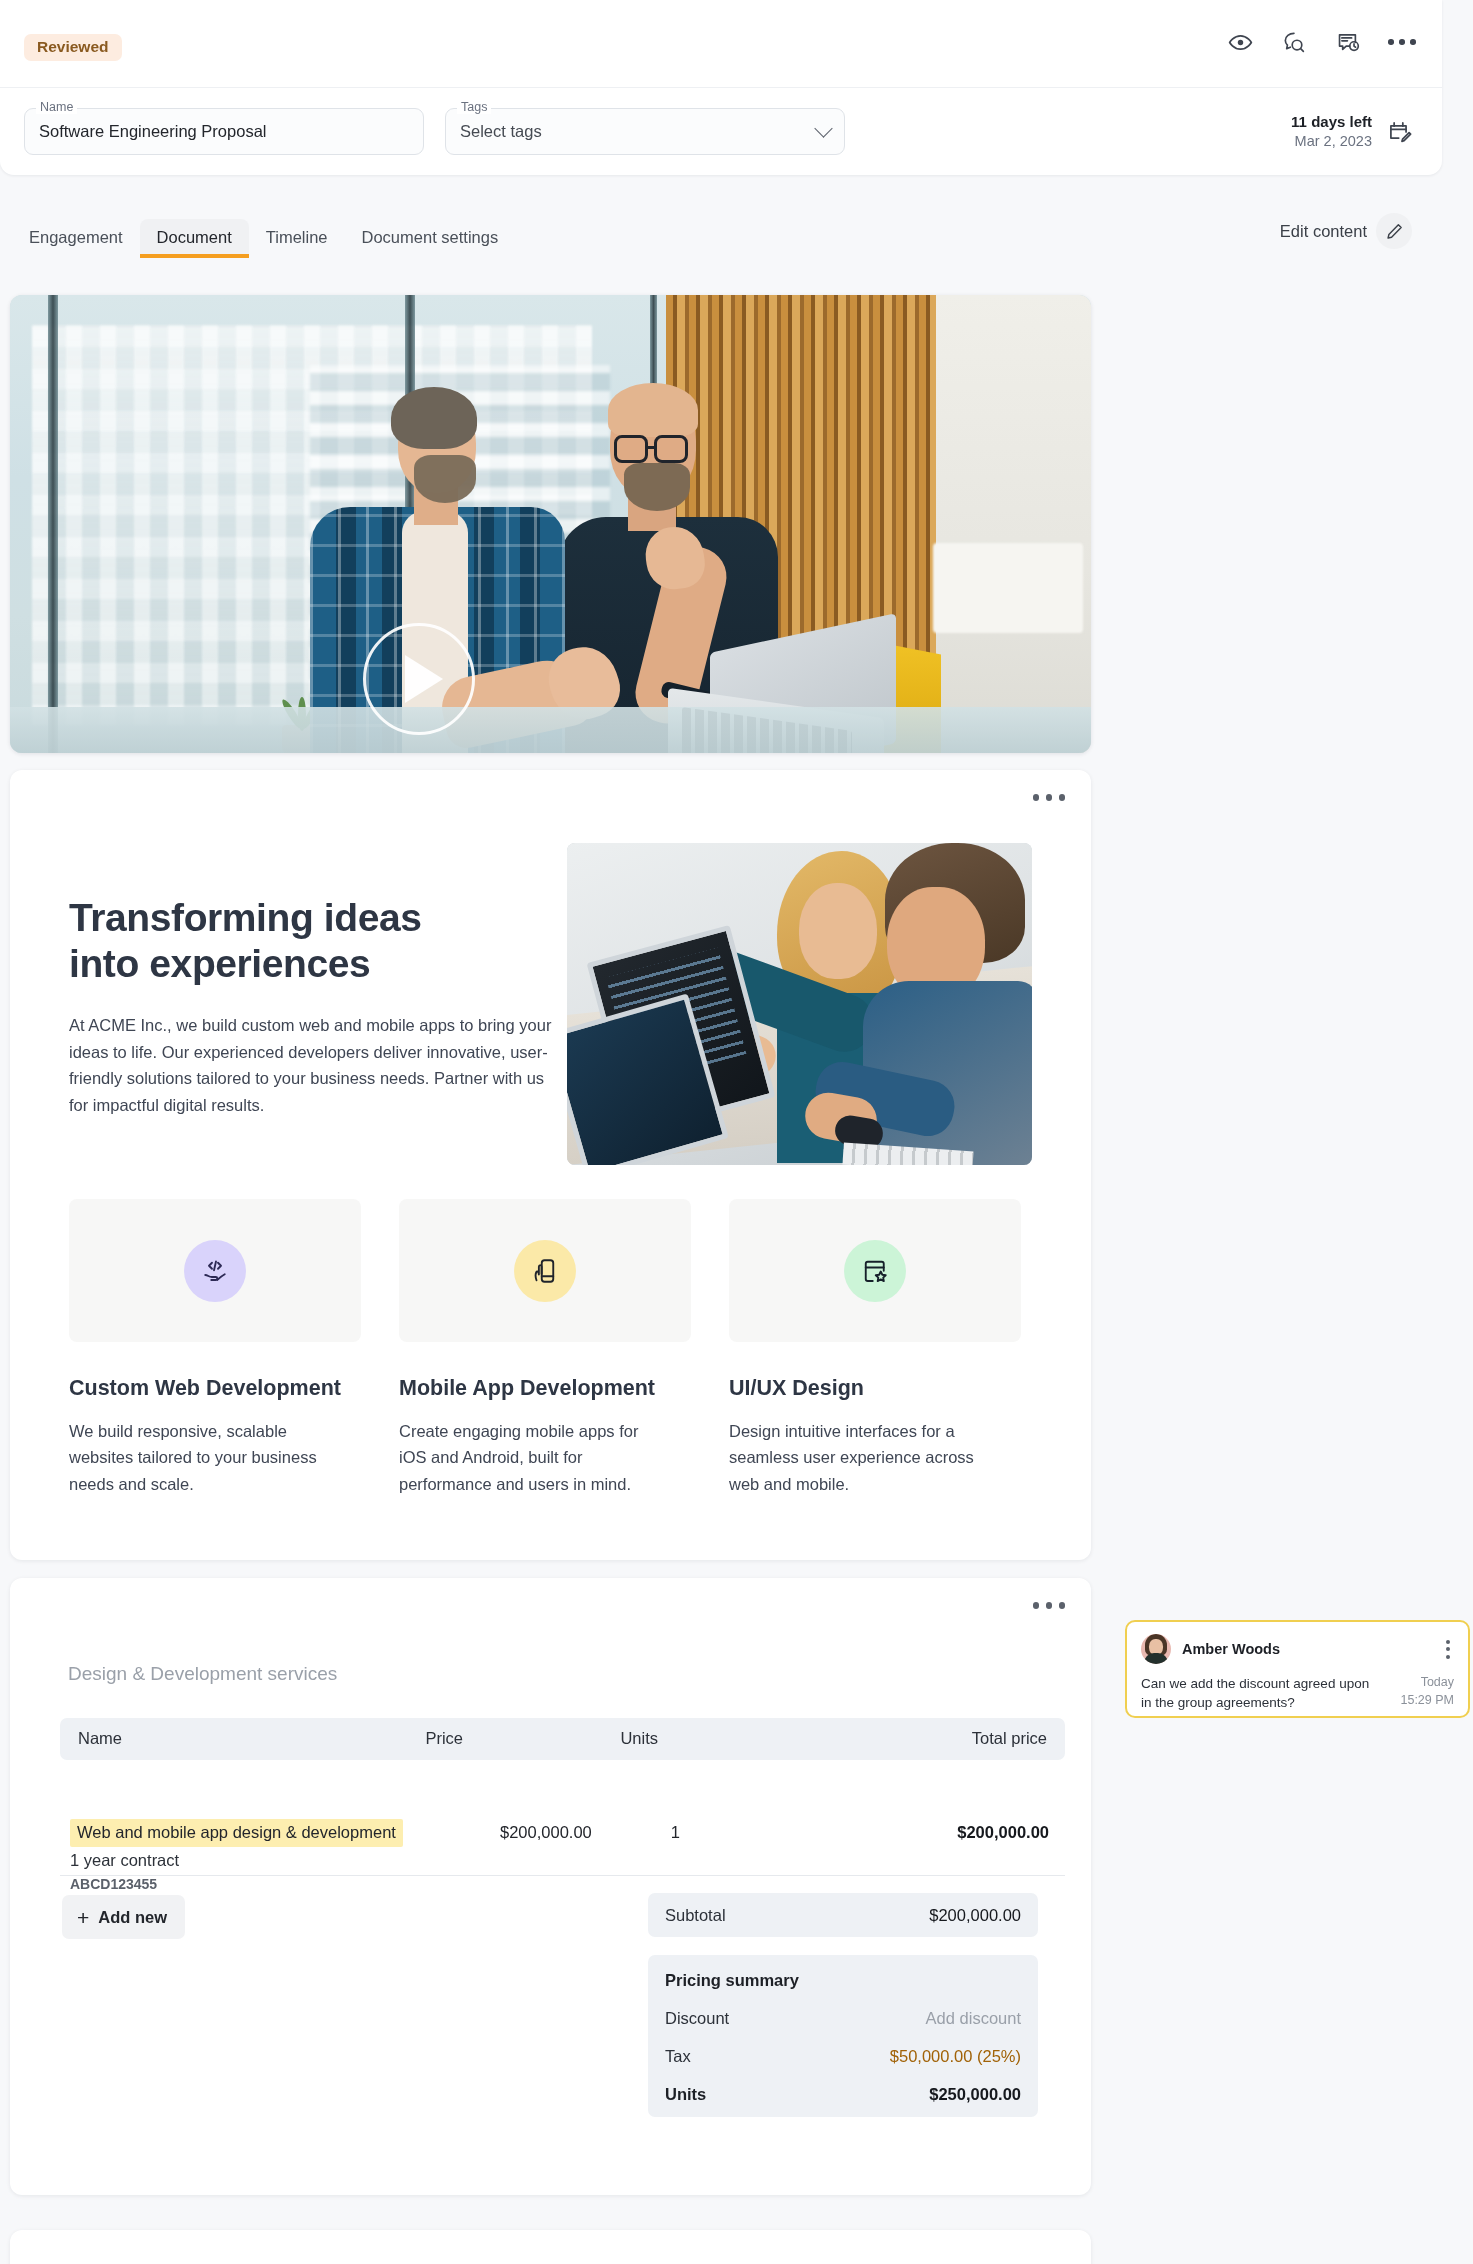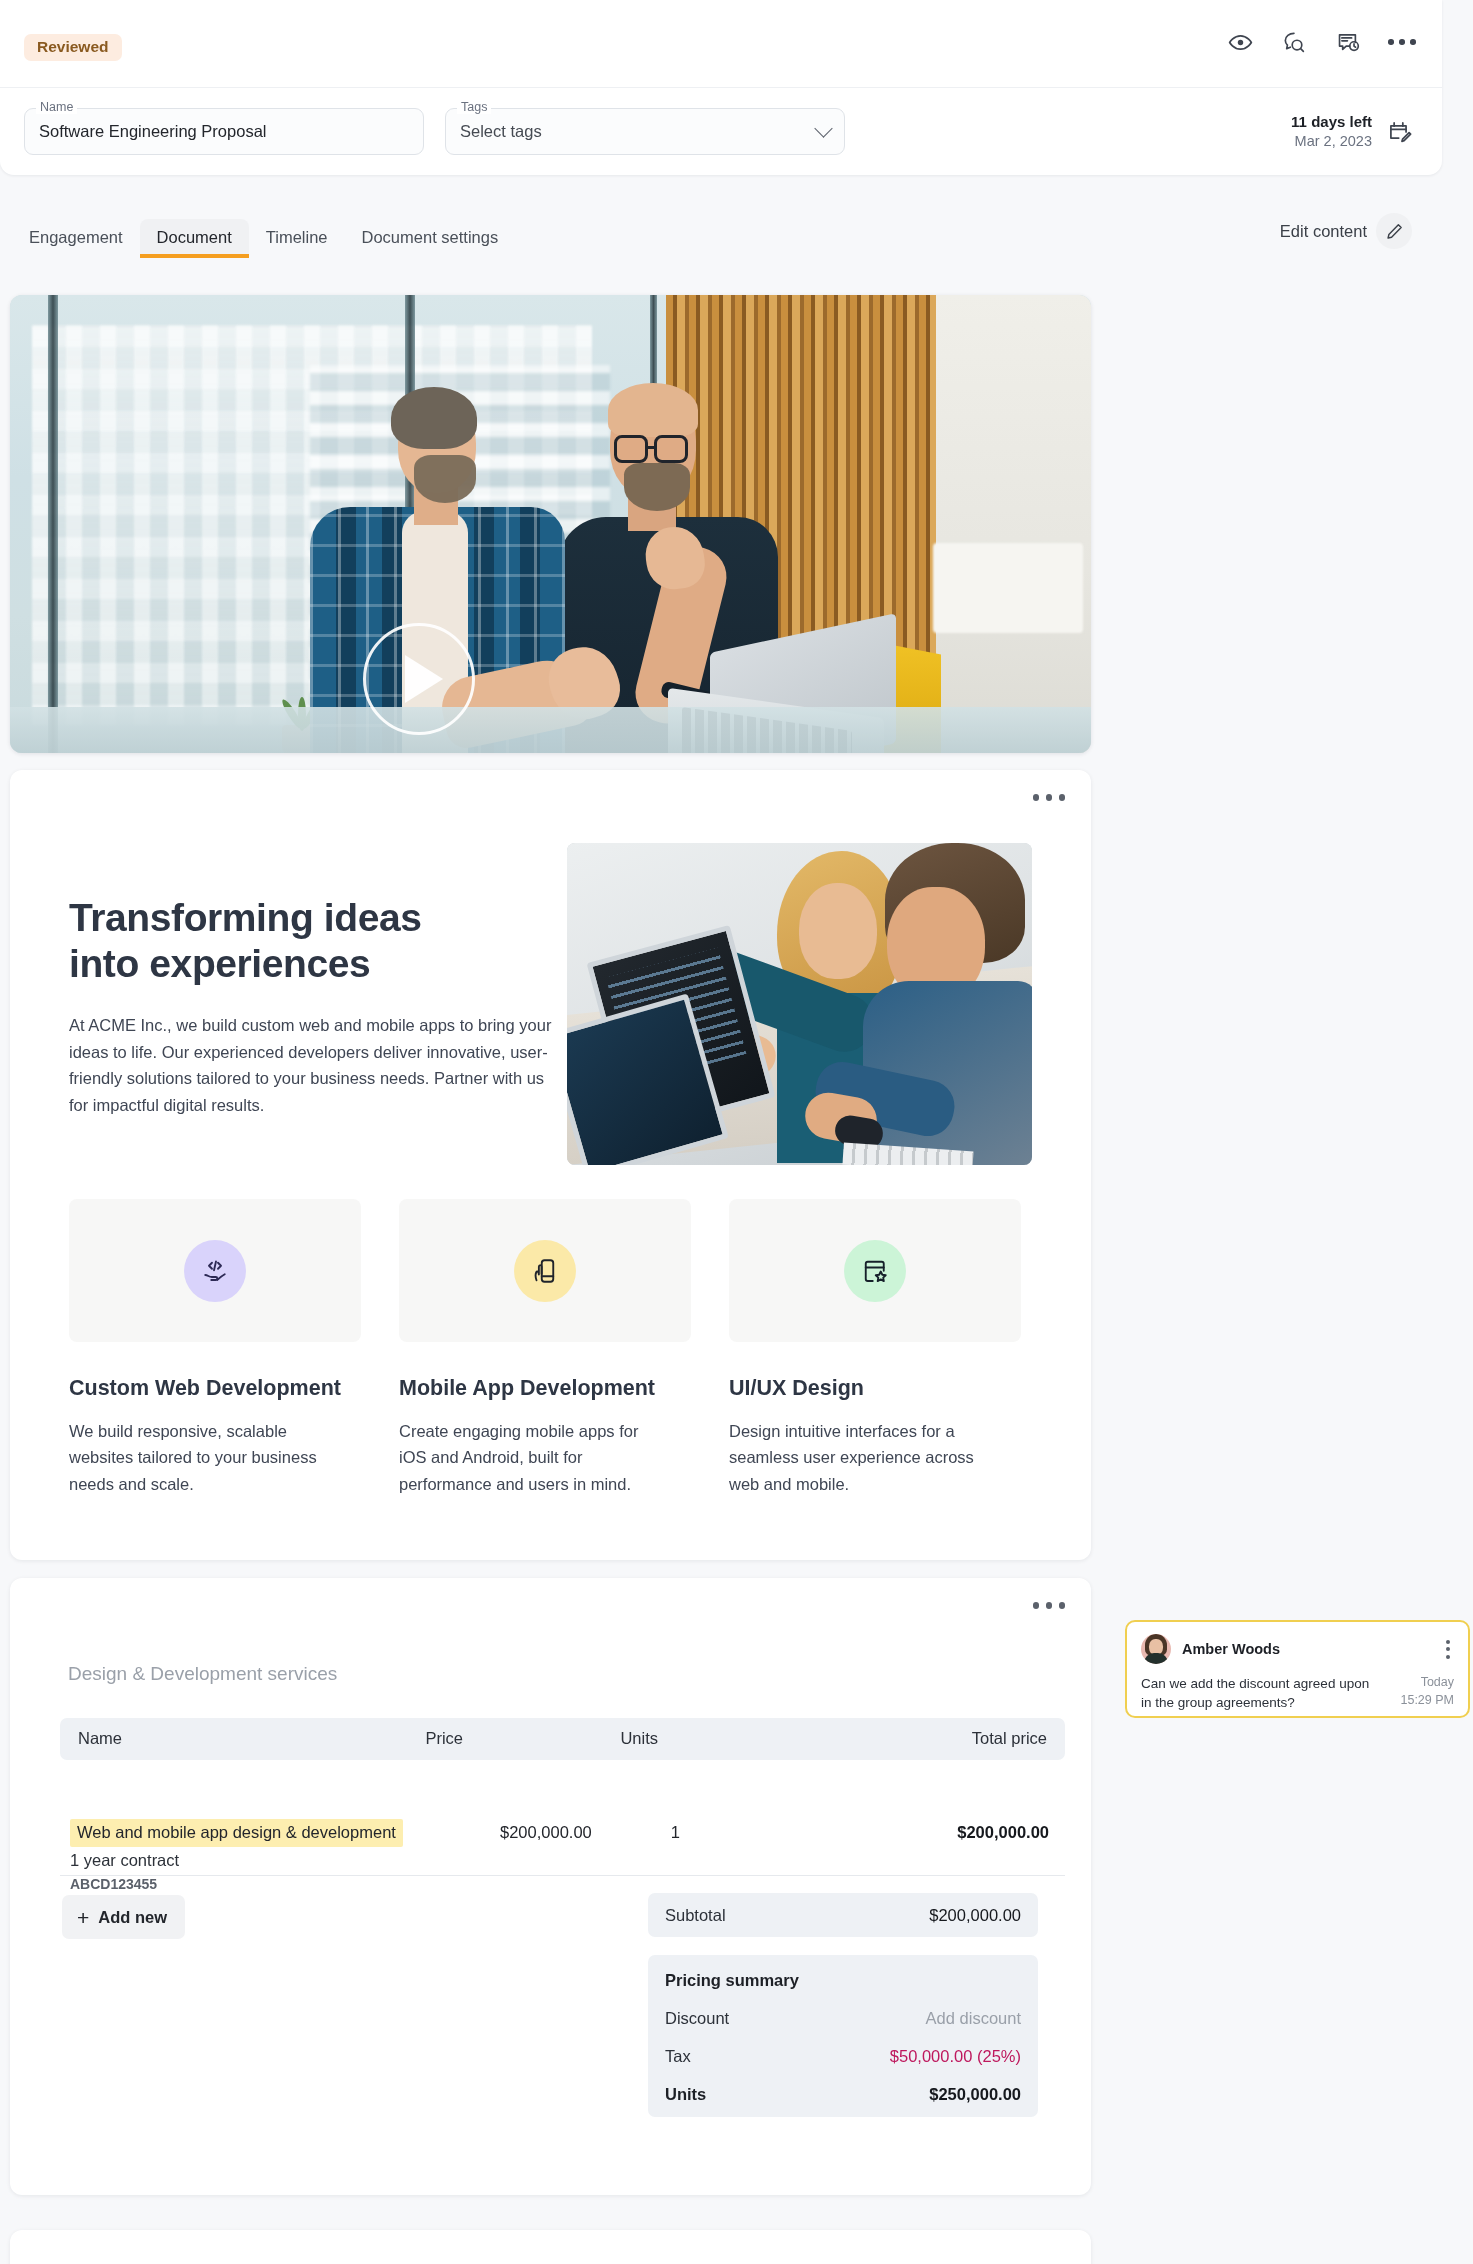--- a/index.html
+++ b/index.html
@@ -354,21 +354,21 @@
   .subtotal-box .sl { font-size: 16.5px; color: #2c3139; }
   .subtotal-box .sv { font-size: 16.5px; color: #16191e; }
 
   .summary-box {
     position: absolute; left: 648px; top: 1955px; width: 390px; height: 162px;
     background: #eef1f5; border-radius: 7px; padding: 16px 17px 10px;
   }
   .summary-box .s-title { font-size: 16.5px; font-weight: 700; color: #1d2026; }
   .sum-line { display: flex; justify-content: space-between; align-items: center; margin-top: 19px; }
   .sum-line .sl { font-size: 16.5px; color: #2c3139; }
-  .sum-line .sv { font-size: 16.5px; color: #be185d; }
+  .sum-line .sv { font-size: 16.5px; color: #a16207; }
   .sum-line .sv.muted { color: #9aa0a9; cursor: pointer; }
   .sum-line.total .sl { font-weight: 700; color: #1d2026; }
   .sum-line.total .sv { font-weight: 700; color: #16191e; }
 
   
   .comment-card {
     position: absolute; left: 1113px; top: 1620px; width: 345px; height: 98px;
     background: #ffffff; border: 2px solid #f0cf50; border-radius: 10px;
     padding: 12px 14px;
     margin-left: 12px;

